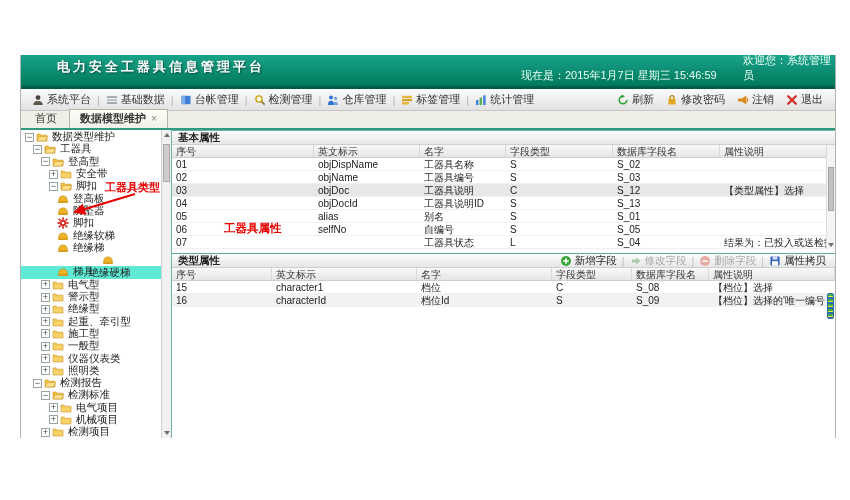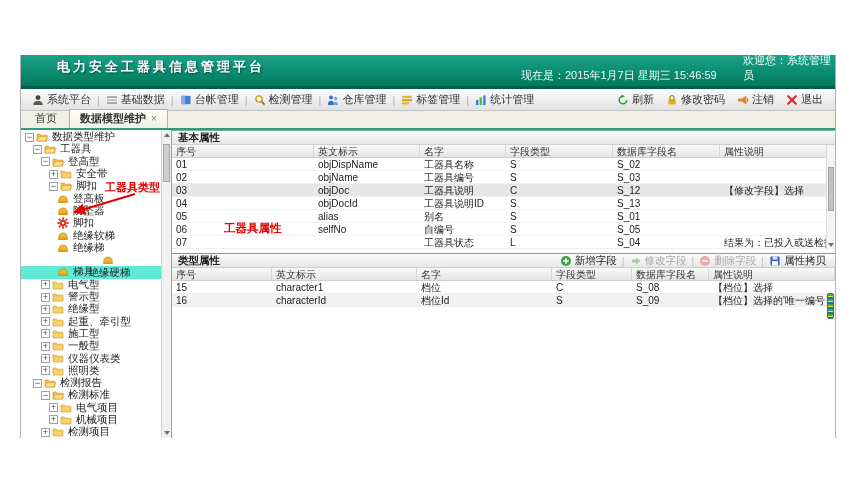--- a/index.html
+++ b/index.html
@@ -506,21 +506,21 @@
             <span class="td" style="width: 107px;">S</span>
             <span class="td" style="width: 107px;">S_03</span>
             <span class="td flex"></span>
           </div>
           <div class="tr">
             <span class="td" style="width: 142px;">03</span>
             <span class="td" style="width: 106px;">objDoc</span>
             <span class="td" style="width: 86px;">工器具说明</span>
             <span class="td" style="width: 107px;">C</span>
             <span class="td" style="width: 107px;">S_12</span>
-            <span class="td flex">【修改字段】选择</span>
+            <span class="td flex">【类型属性】选择</span>
           </div>
           <div class="tr">
             <span class="td" style="width: 142px;">04</span>
             <span class="td" style="width: 106px;">objDocId</span>
             <span class="td" style="width: 86px;">工器具说明ID</span>
             <span class="td" style="width: 107px;">S</span>
             <span class="td" style="width: 107px;">S_13</span>
             <span class="td flex"></span>
           </div>
           <div class="tr">

